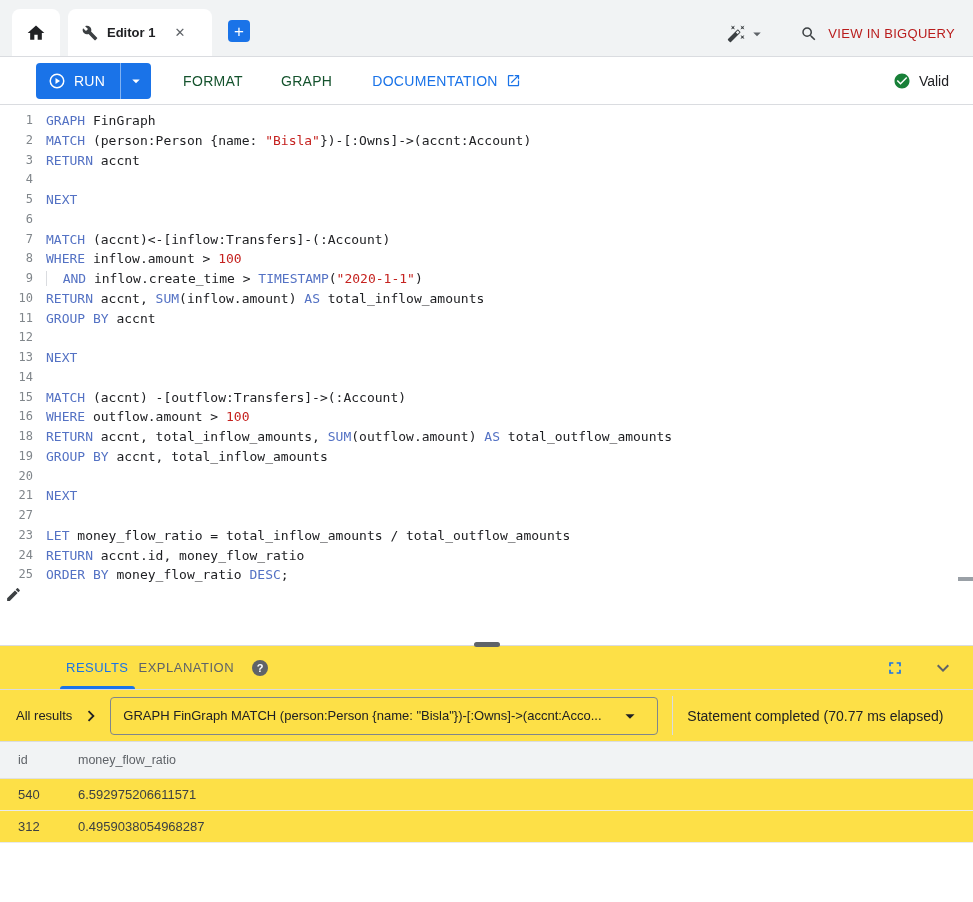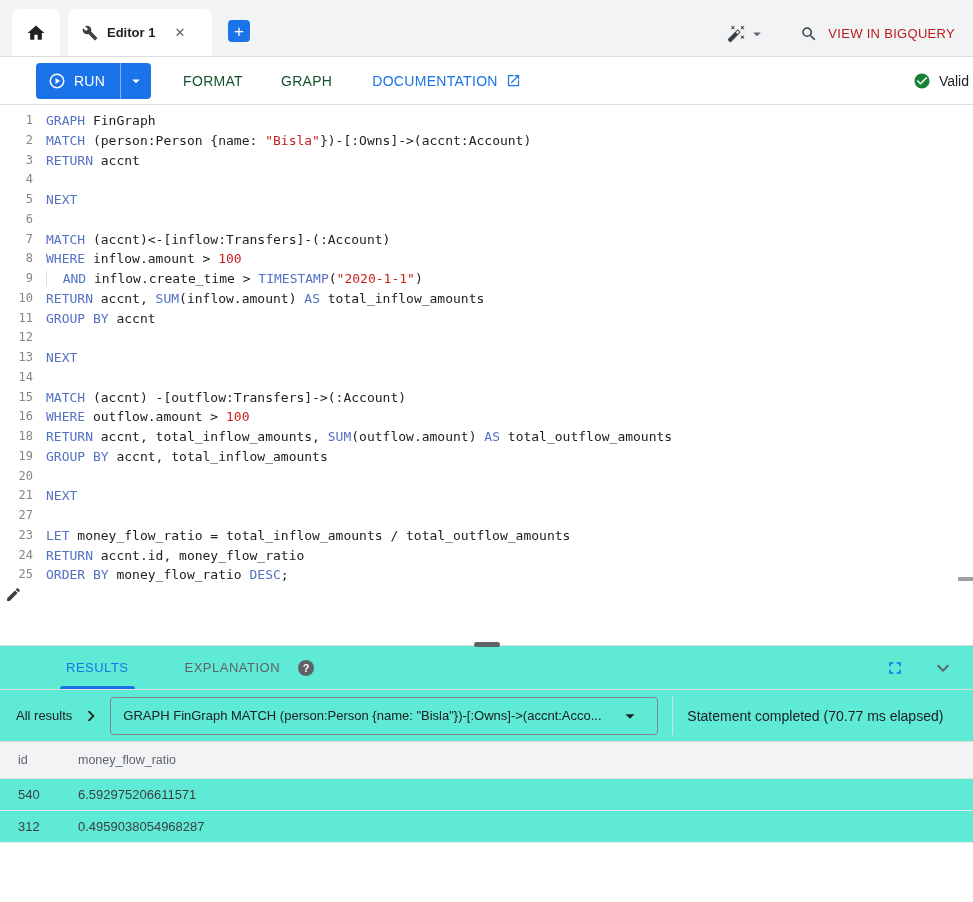--- a/index.html
+++ b/index.html
@@ -51,21 +51,21 @@
     display: flex; align-items: center; gap: 10px;
     font-size: 13px; font-weight: 500; letter-spacing: .3px; color: #b91c1c;
     cursor: pointer;
   }
 
   
   .toolbar {
     height: 48px; background: #fff;
     border-bottom: 1px solid #dadce0;
     display: flex; align-items: center;
-    padding: 0 4px 0 36px;
+    padding: 0 24px 0 36px;
   }
   .run-btn {
     display: flex; align-items: stretch;
     height: 36px; background: #1a73e8; border-radius: 4px;
     color: #fff; cursor: pointer; overflow: hidden;
   }
   .run-main { display: flex; align-items: center; gap: 8px; padding: 0 15px 0 12px; font-size: 14px; font-weight: 500; letter-spacing: .25px; }
   .run-sep { width: 1px; background: rgba(255,255,255,.45); }
   .run-caret { width: 30px; display: flex; align-items: center; justify-content: center; }
   .tbtn {
@@ -88,33 +88,33 @@
   .code-line { display: flex; height: 19.75px; line-height: 19.75px; white-space: pre; }
   .gutter { flex: none; width: 46px; text-align: right; padding-right: 13px; color: #80868b; font-size: 12px; user-select: none; }
   .code { color: #202124; }
   .tok-k { color: #5472c4; }
   .tok-s, .tok-m { color: #c5221f; }
   .tok-g { border-left: 1px solid #dadce0; }
   .pen-float { position: absolute; left: 5px; top: 481px; cursor: pointer; }
   .scroll-dash { position: absolute; right: 0; top: 472px; width: 15px; height: 4px; background: #9aa0a6; }
 
   
-  .results { position: relative; border-top: 1px solid #dadce0; background: #5eead4; }
+  .results { position: relative; border-top: 1px solid #dadce0; background: #fde047; }
   .drag-handle {
     position: absolute; top: -4px; left: 50%; transform: translateX(-50%);
     width: 26px; height: 5px; border-radius: 3px; background: #5f6368; cursor: row-resize;
   }
   .rheader { height: 44px; display: flex; align-items: stretch; border-bottom: 1px solid #dadce0; }
   .rtab { display: flex; align-items: center; font-size: 13px; font-weight: 500; letter-spacing: .5px; cursor: pointer; }
   .rtab-results { margin-left: 60px; color: #1a73e8; position: relative; padding: 0 6px; }
   .rtab-results::after {
     content: ""; position: absolute; bottom: 0; left: 0; right: 0;
     height: 3px; background: #1a73e8; border-radius: 3px 3px 0 0;
   }
-  .rtab-expl { margin-left: 46px; color: #5f6368; padding: 0 4px; }
+  .rtab-expl { color: #5f6368; padding: 0 4px; }
   .help-badge {
     width: 16px; height: 16px; border-radius: 50%;
     background: #5f6368; color: #fff; font-size: 11px; font-weight: 700;
     display: flex; align-items: center; justify-content: center;
     margin-left: 14px; align-self: center; cursor: pointer;
   }
   .rheader-right { margin-left: auto; display: flex; align-items: center; gap: 26px; padding-right: 18px; }
   .rheader-right svg { cursor: pointer; }
 
   .rtoolbar { height: 52px; display: flex; align-items: center; border-bottom: 1px solid #dadce0; padding-left: 16px; }

